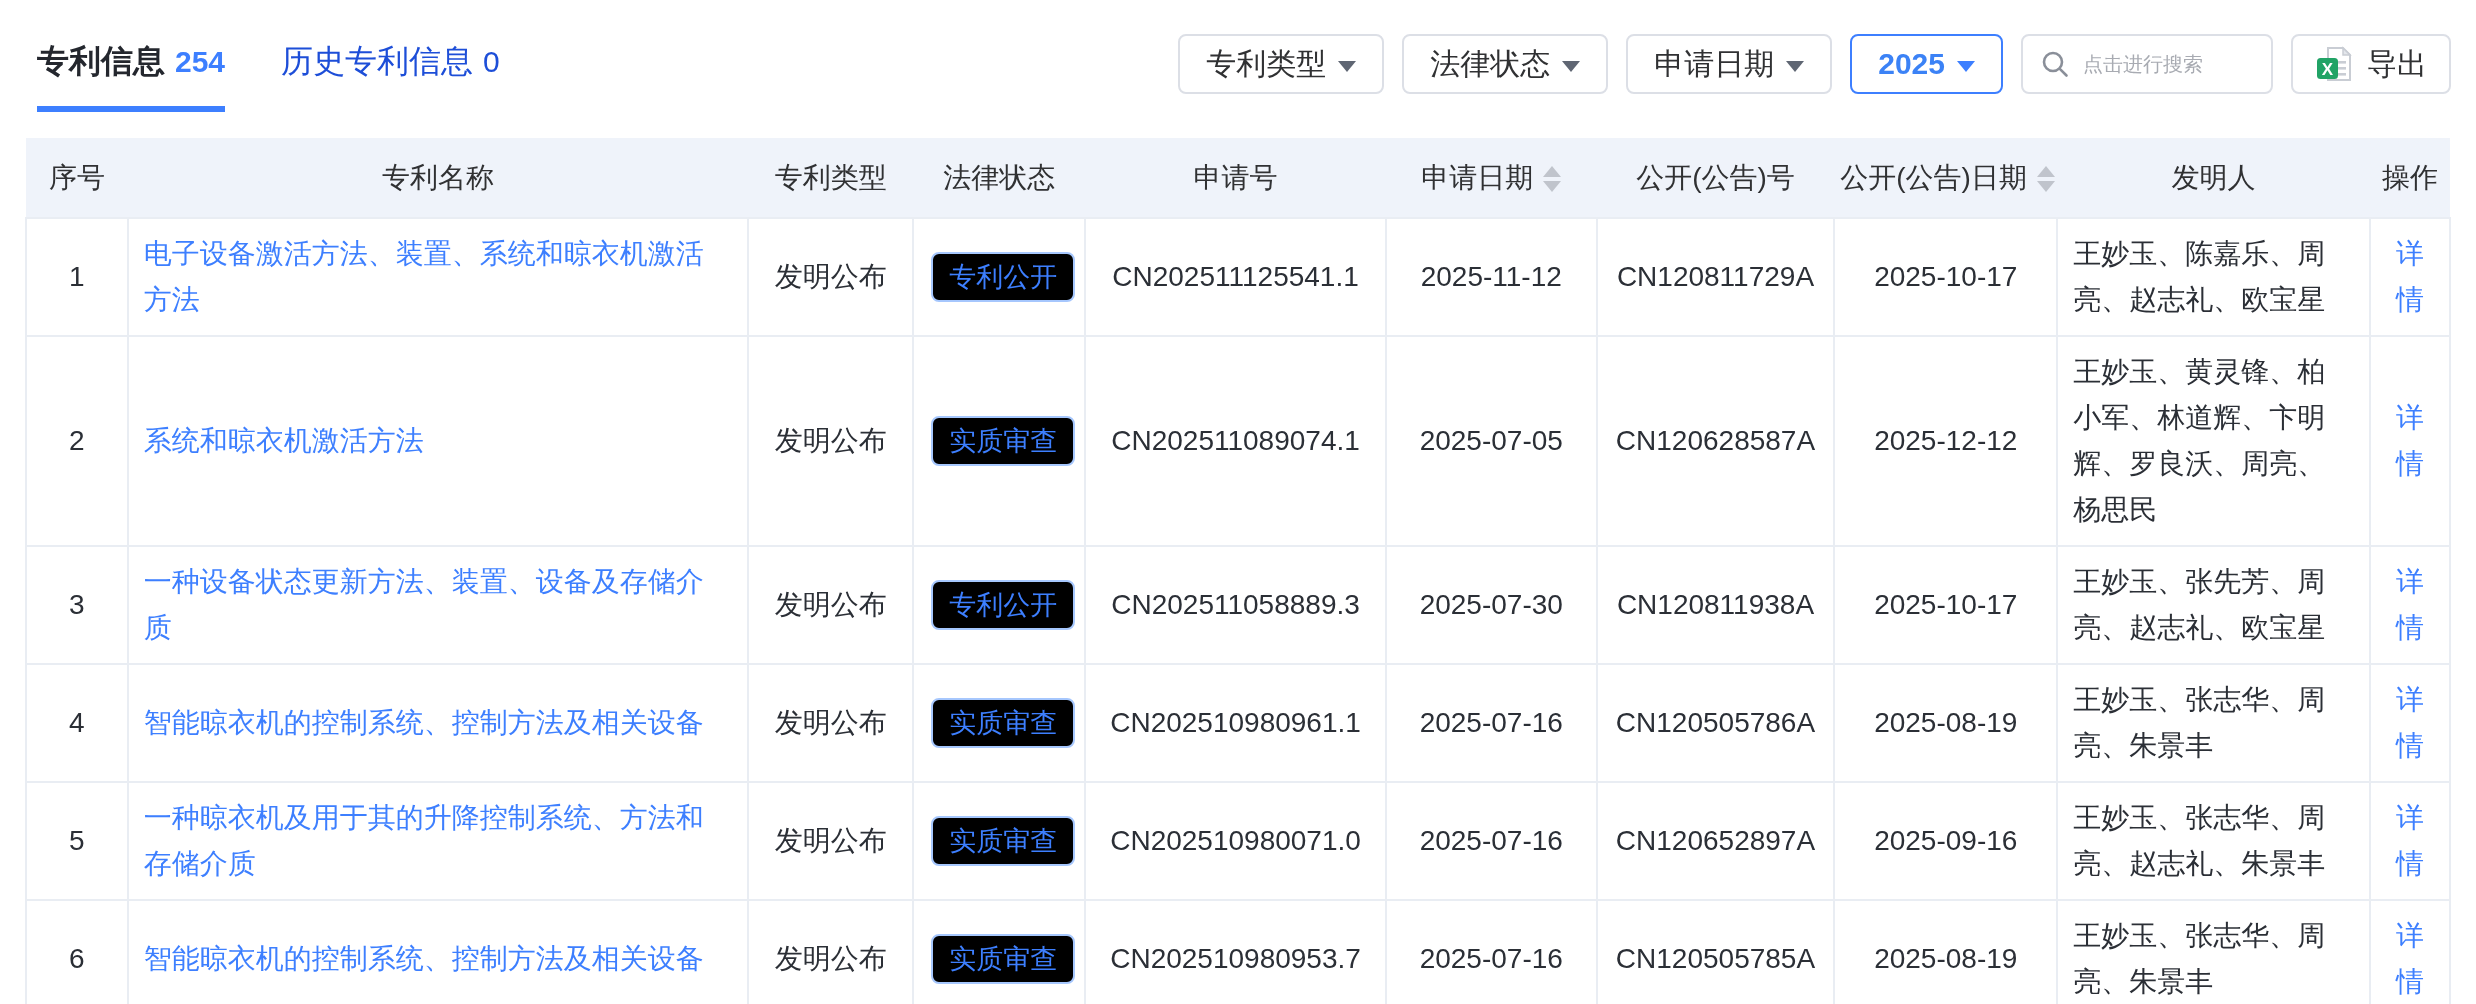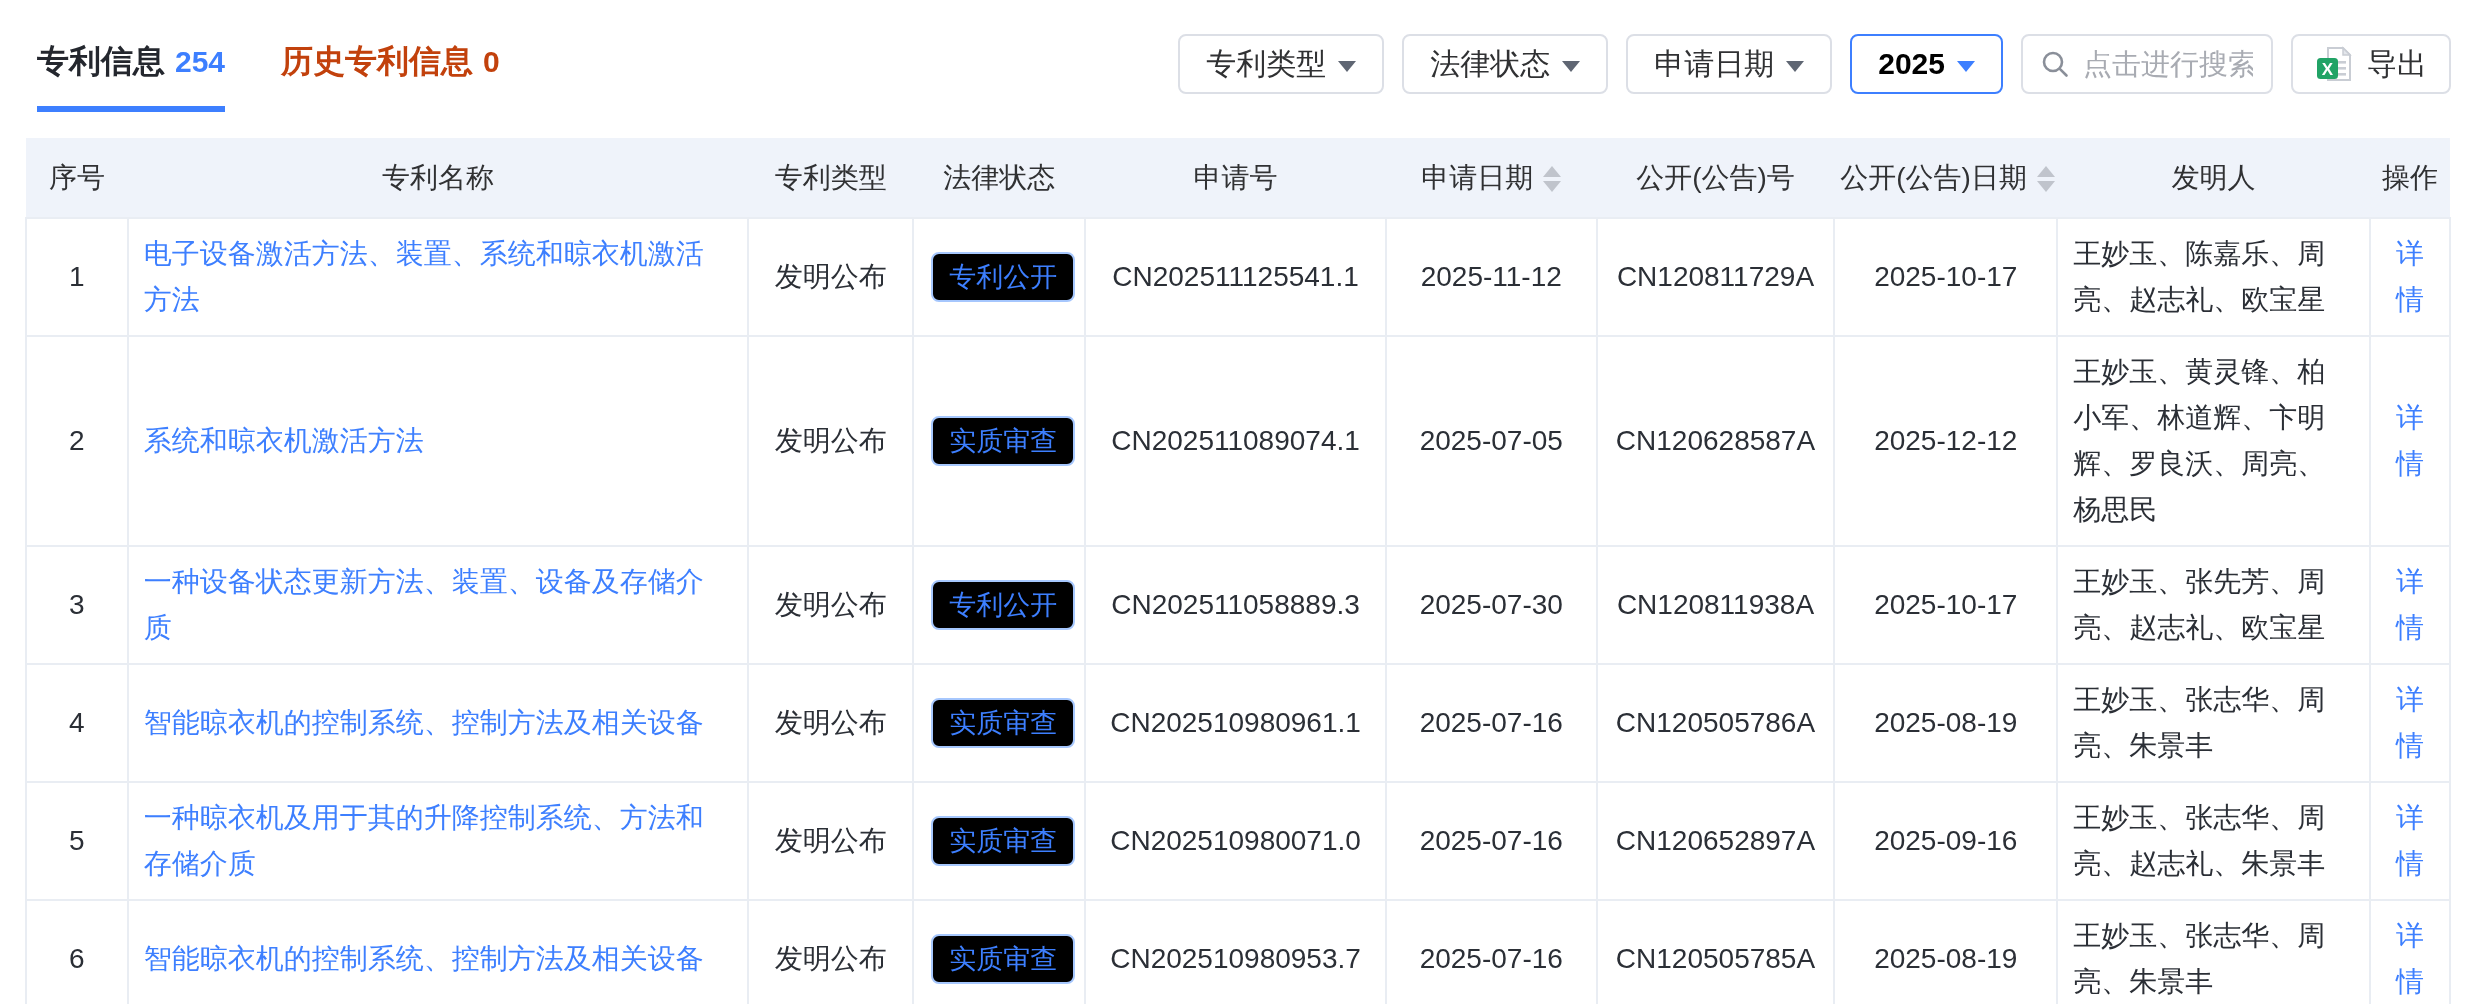--- a/index.html
+++ b/index.html
@@ -8,34 +8,34 @@
 
   .page { padding:34px 25px 0 25px; }
 
   
   .topbar { display:flex; justify-content:space-between; align-items:flex-start;margin-left:12px; }
   .tabs { display:flex; gap:56px; padding-top:6px; }
   .tab { font-size:32px; cursor:pointer; padding-bottom:22px; }
   .tab .lbl { font-weight:700; color:#24272e; }
   .tab .cnt { margin-left:10px; font-weight:700; color:#3d7fff; font-size:30px; }
   .tab.active { border-bottom:6px solid #3d7fff; }
-  .tab.inactive .lbl, .tab.inactive .cnt { color:#c2410c; font-weight:700; }
+  .tab.inactive .lbl, .tab.inactive .cnt { color:#1d4ed8; font-weight:400; }
 
   .controls { display:flex; gap:18px; align-items:center; }
   .btn { height:60px; display:inline-flex; align-items:center; gap:12px;
     padding:0 26px; border:2px solid #dcdfe6; border-radius:8px; background:#fff;
     font-size:30px; color:#303133; cursor:pointer; white-space:nowrap; }
   .caret { width:0; height:0; border-left:9px solid transparent;
     border-right:9px solid transparent; border-top:11px solid #5f6673; margin-top:4px; }
-  .btn.year { border-color:#3d7fff; color:#000000; font-weight:600; }
+  .btn.year { border-color:#3d7fff; color:#3b82f6; font-weight:600; }
   .btn.year .caret { border-top-color:#3d7fff; }
 
   .searchbox { height:60px; width:252px; border:2px solid #dcdfe6; border-radius:8px;
     display:flex; align-items:center; gap:12px; padding:0 16px; background:#fff; }
-  .searchbox input { border:none; outline:none; width:170px; font-size:29px;
+  .searchbox input { border:none; outline:none; width:170px; font-size:20px;
     font-family:inherit; color:#303133; }
   .searchbox input::placeholder { color:#a8abb2; }
 
   .btn.export { padding:0 22px; gap:14px; }
 
   
   table { width:100%; margin-top:26px; border-collapse:collapse; table-layout:fixed; }
   thead th { background:#eff3fa; height:80px; font-size:28px; font-weight:500;
     color:#303133; white-space:nowrap; padding:12px 6px; }
   tbody td { border:2px solid #e9edf3; padding:12px 17px; font-size:28px;

